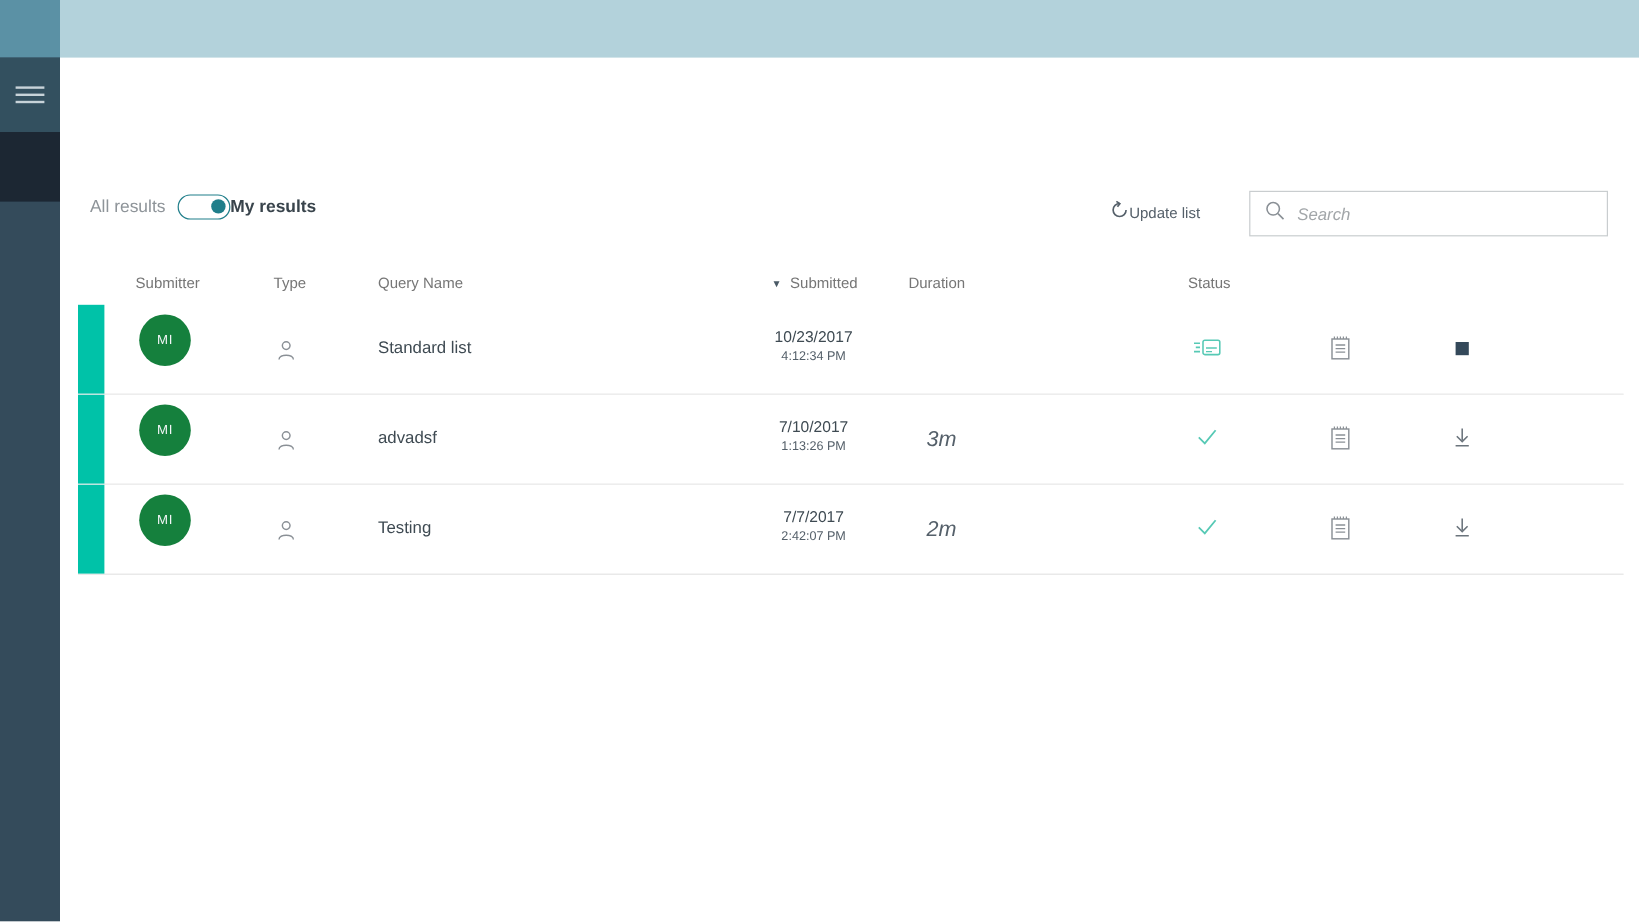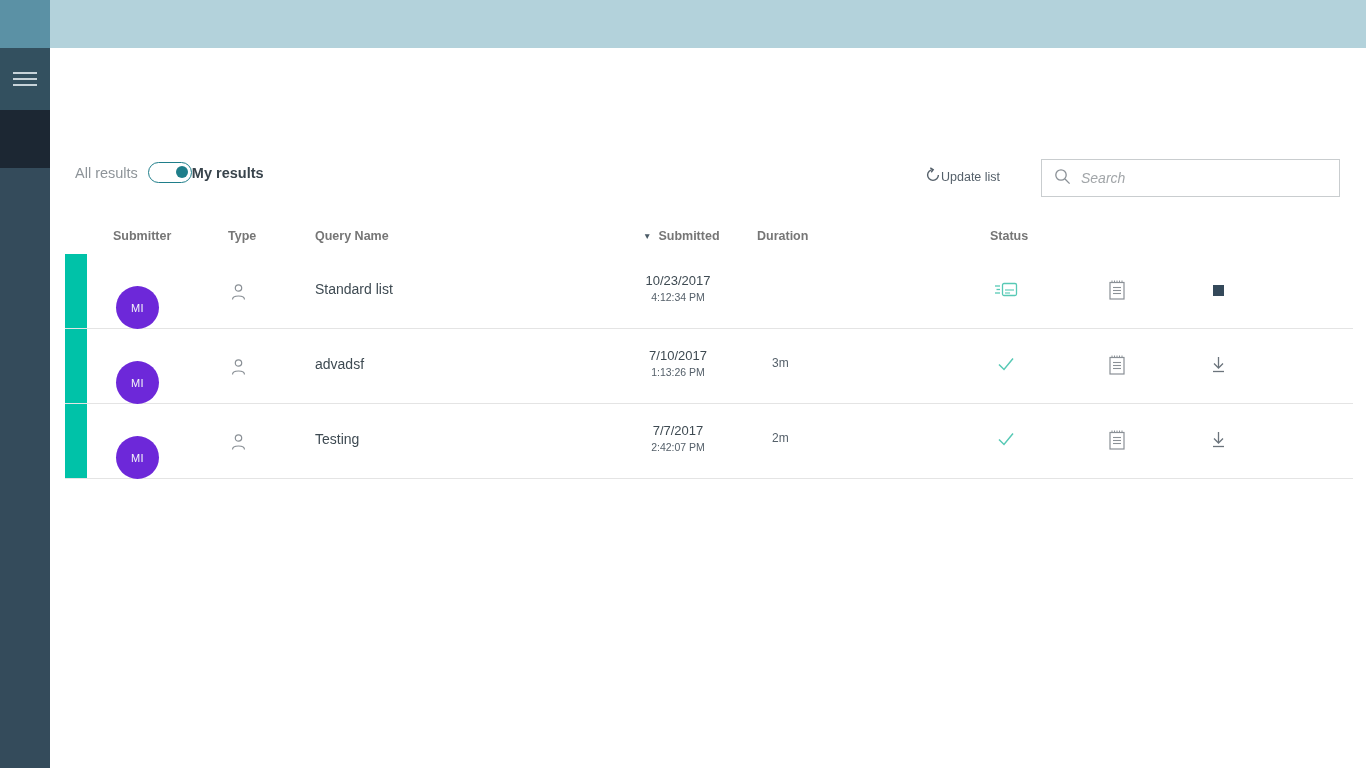--- a/index.html
+++ b/index.html
@@ -34,41 +34,41 @@
   .update-list .lbl { font-size:12.5px; color:#55606a; }
 
   .searchbox { position:absolute; left:991px; top:9px; width:299px; height:38px;
      border:1px solid #c9cdcf; background:#fff; display:flex; align-items:center; padding:0 12px; }
   .searchbox input { border:none; outline:none; flex:1; font-size:14px; 
      color:#444; margin-left:10px; font-family:"Liberation Sans", sans-serif; background:transparent; }
   .searchbox input::placeholder { color:#a2a6a9; font-style:italic; }
 
   
   .table { position:absolute; left:65px; top:222px; width:1288px; }
-  .thead { position:relative; height:32px; font-size:12.5px; color:#767676;font-weight:bold; }
+  .thead { position:relative; height:32px; font-size:12.5px; color:#767676; }
   .thead .h { position:absolute; top:7px; }
   .h-submitter { left:48px; }
   .h-type { left:163px; }
   .h-qname { left:250px; }
   .h-submitted { left:578px; display:flex; align-items:center; gap:7px; cursor:pointer; }
   .sort-caret { font-size:8.5px; color:#4a5a66; }
   .h-duration { left:692px; }
   .h-status { left:925px;text-align:right; }
 
   .row { position:relative; height:75px; border-bottom:1px solid #e4e4e4; background:#fff; }
   .accent { position:absolute; left:0; top:0; width:22px; height:100%; background:#00c2a8; }
-  .avatar { position:absolute; left:51px; top:32px; width:43px; height:43px; border-radius:50%;
-     background:#6d28d9; color:#f2f5f7; display:flex; align-items:center; justify-content:center;
+  .avatar { position:absolute; left:51px; top:8px; width:43px; height:43px; border-radius:50%;
+     background:#15803d; color:#f2f5f7; display:flex; align-items:center; justify-content:center;
      font-size:11px; letter-spacing:.5px; }
   .type-icon { position:absolute; left:165px; top:29px; }
   .qname { position:absolute; left:250px; top:27px; font-size:14px; color:#3e4a52; }
   .submitted { position:absolute; left:540px; top:19px; width:146px; text-align:center; }
   .submitted .d { font-size:13px; color:#3e4a52; }
   .submitted .t { font-size:10.5px; color:#55606a; margin-top:3px; }
-  .duration { position:absolute; left:707px; top:27px; font-size:12px; color:#55606a; }
+  .duration { position:absolute; left:707px; top:27px; font-size:18px; color:#55606a;font-style:italic; }
   .status-cell { position:absolute; left:926px; top:20px; width:30px; height:30px;
      display:flex; align-items:center; justify-content:center; }
   .icon-btn { position:absolute; top:18px; width:36px; height:36px; background:none; border:none;
      display:flex; align-items:center; justify-content:center; cursor:pointer; }
   .btn-notes { left:1034px; }
   .btn-action { left:1135px; }
   .stop-square { width:11px; height:11px; background:#34495a; }
 </style>
 </head>
 <body>

